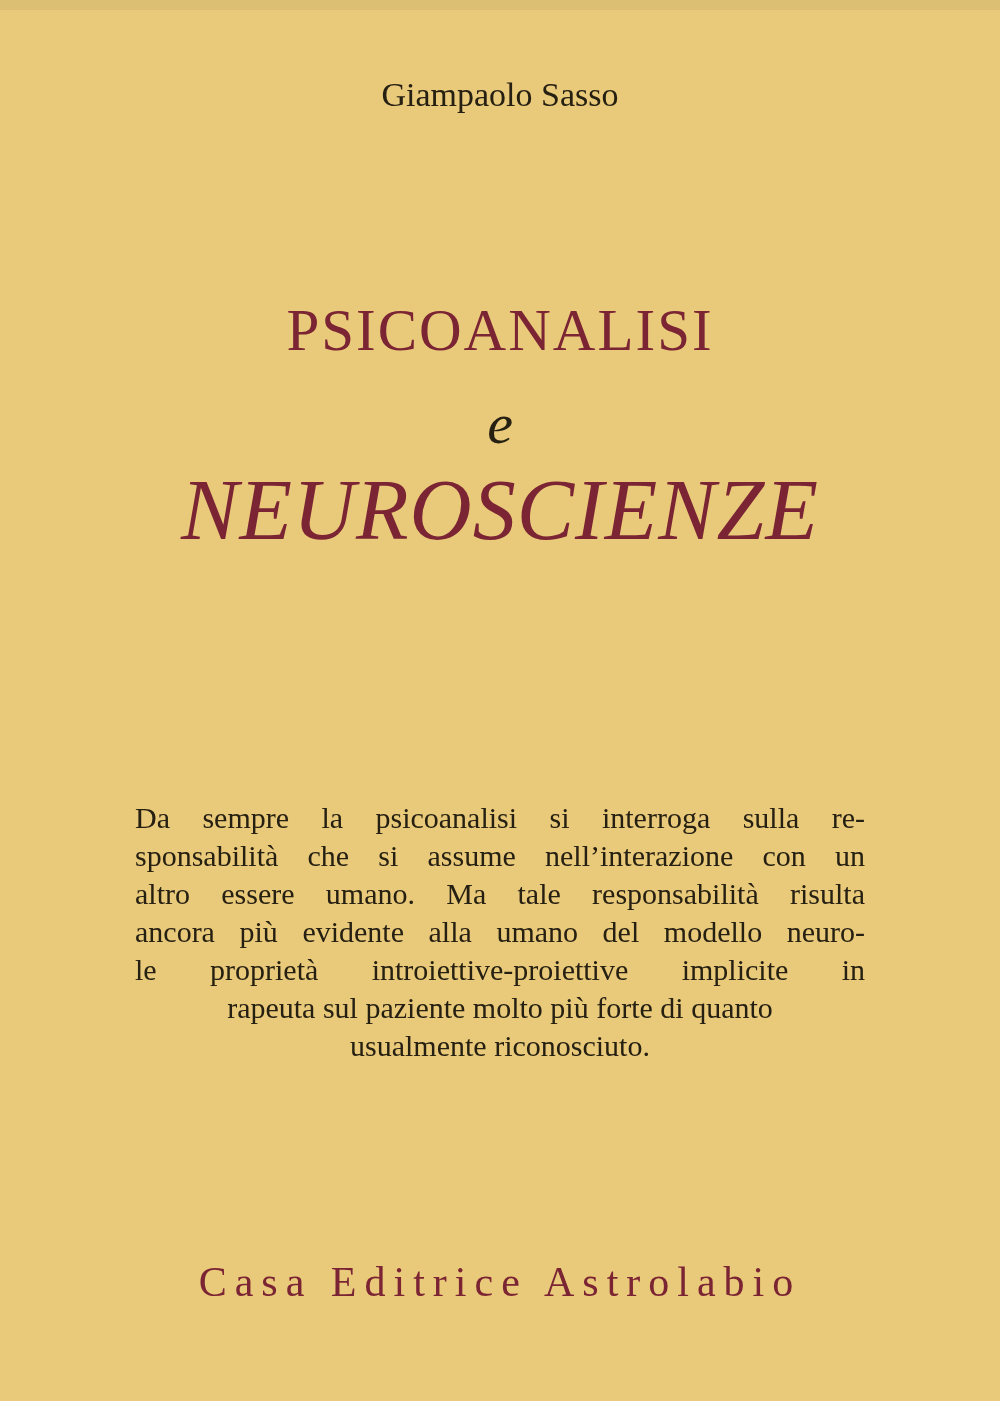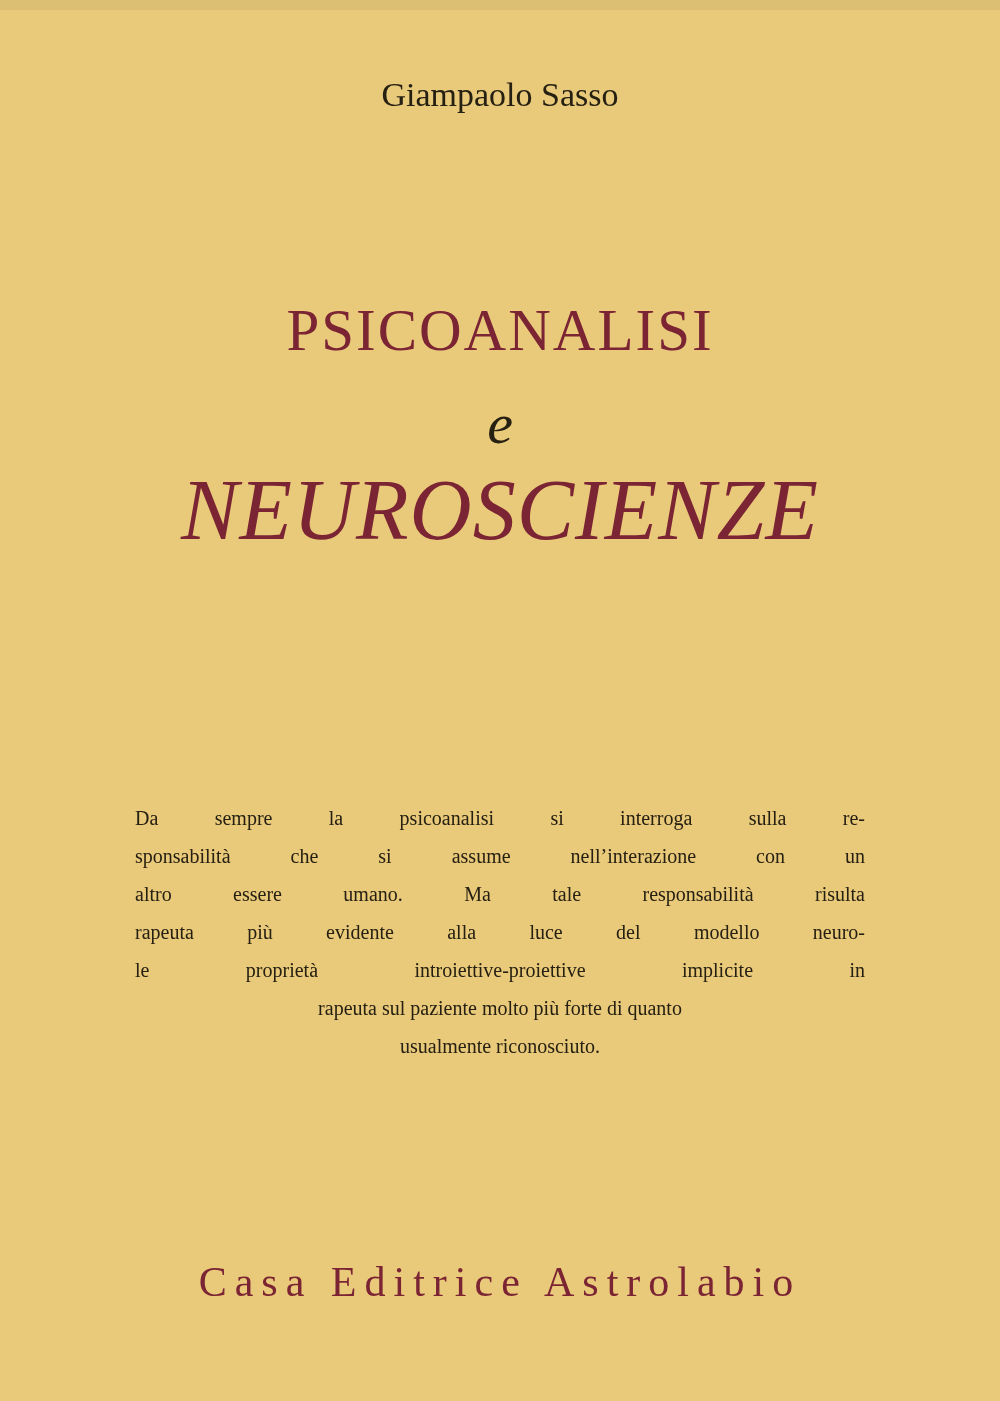--- a/index.html
+++ b/index.html
@@ -52,21 +52,21 @@
     font-size: 86px;
     font-style: italic;
     letter-spacing: 1px;
     color: var(--color-title, #7b2433);
   }
   .description {
     position: absolute;
     top: 799px;
     left: 135px;
     width: 730px;
-    font-size: 20px;
+    font-size: 30px;
     line-height: 38px;
     color: var(--color-text, #262012);
   }
   .description .line {
     width: 100%;
   }
   .description .line.just {
     text-align: justify;
     text-align-last: justify;
   }
@@ -91,21 +91,21 @@
   <div class="centered-line title">PSICOANALISI</div>
 
   <div class="centered-line connector">e</div>
 
   <div class="centered-line subtitle">NEUROSCIENZE</div>
 
   <div class="description">
     <div class="line just">Da sempre la psicoanalisi si interroga sulla re-</div>
     <div class="line just">sponsabilità che si assume nell’interazione con un</div>
     <div class="line just">altro essere umano. Ma tale responsabilità risulta</div>
-    <div class="line just">rapeuta più evidente alla luce del modello neuro-</div>
+    <div class="line just">ancora più evidente alla umano del modello neuro-</div>
     <div class="line just">le proprietà introiettive-proiettive implicite in</div>
     <div class="line center">rapeuta sul paziente molto più forte di quanto</div>
     <div class="line center">usualmente riconosciuto.</div>
   </div>
 
   <div class="centered-line publisher">Casa Editrice Astrolabio</div>
 
 </div>
 
 </body></html>

